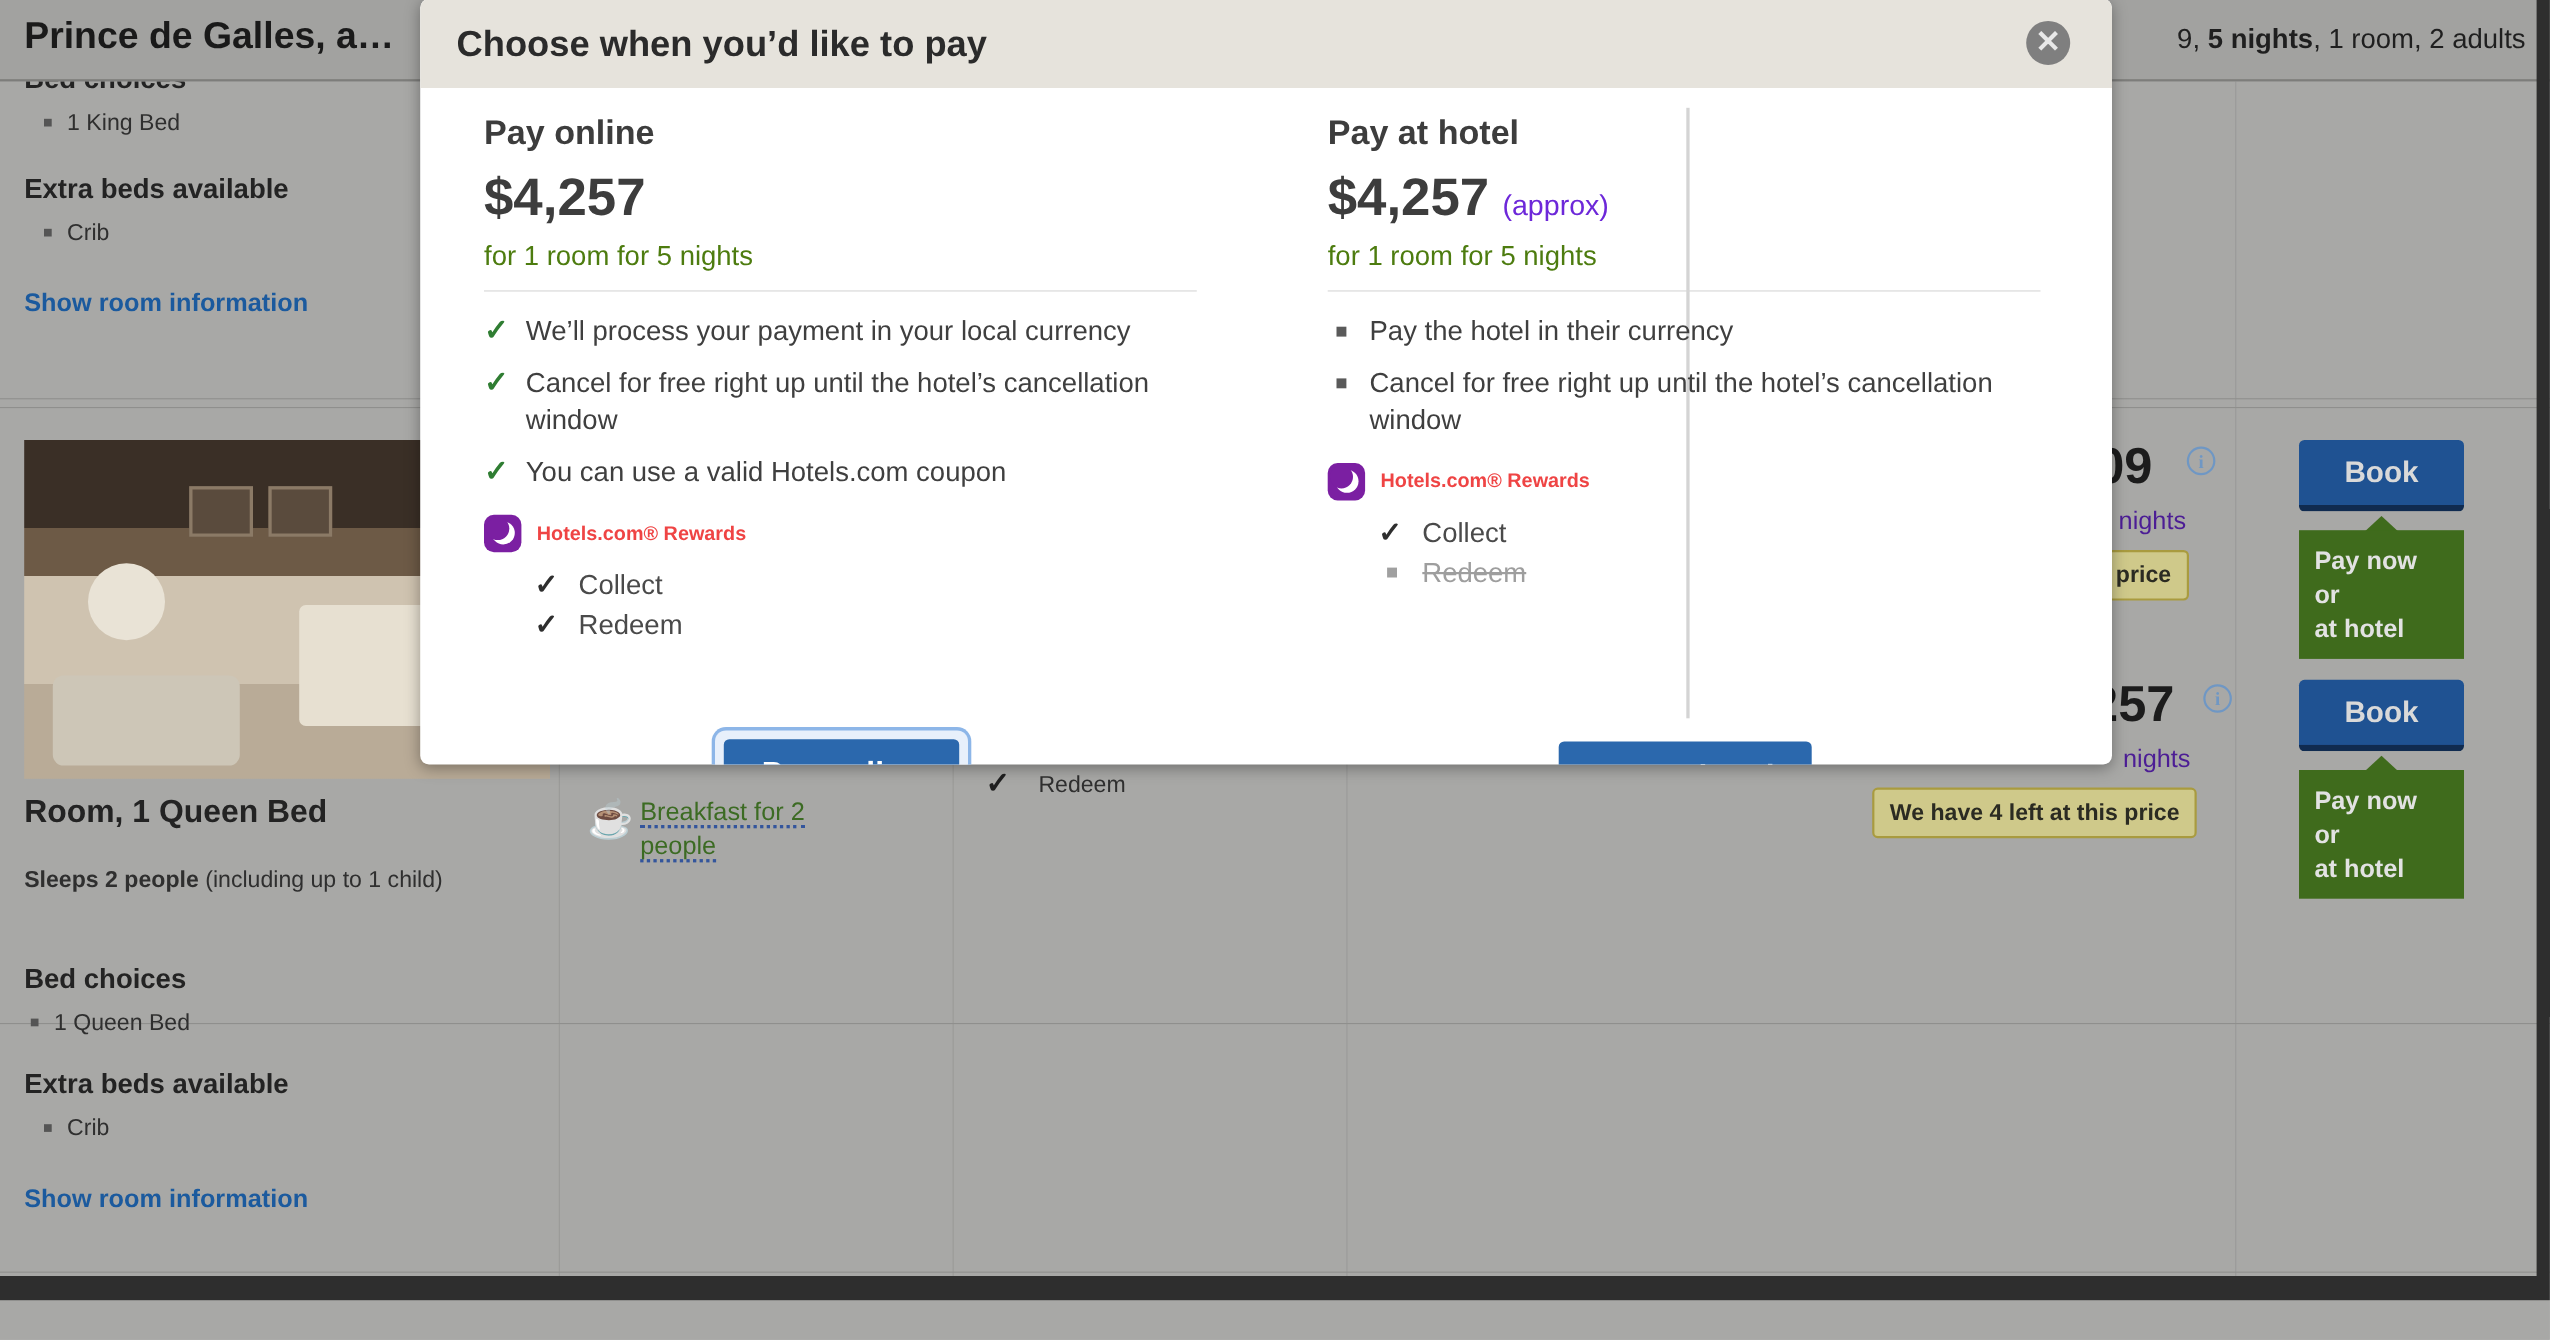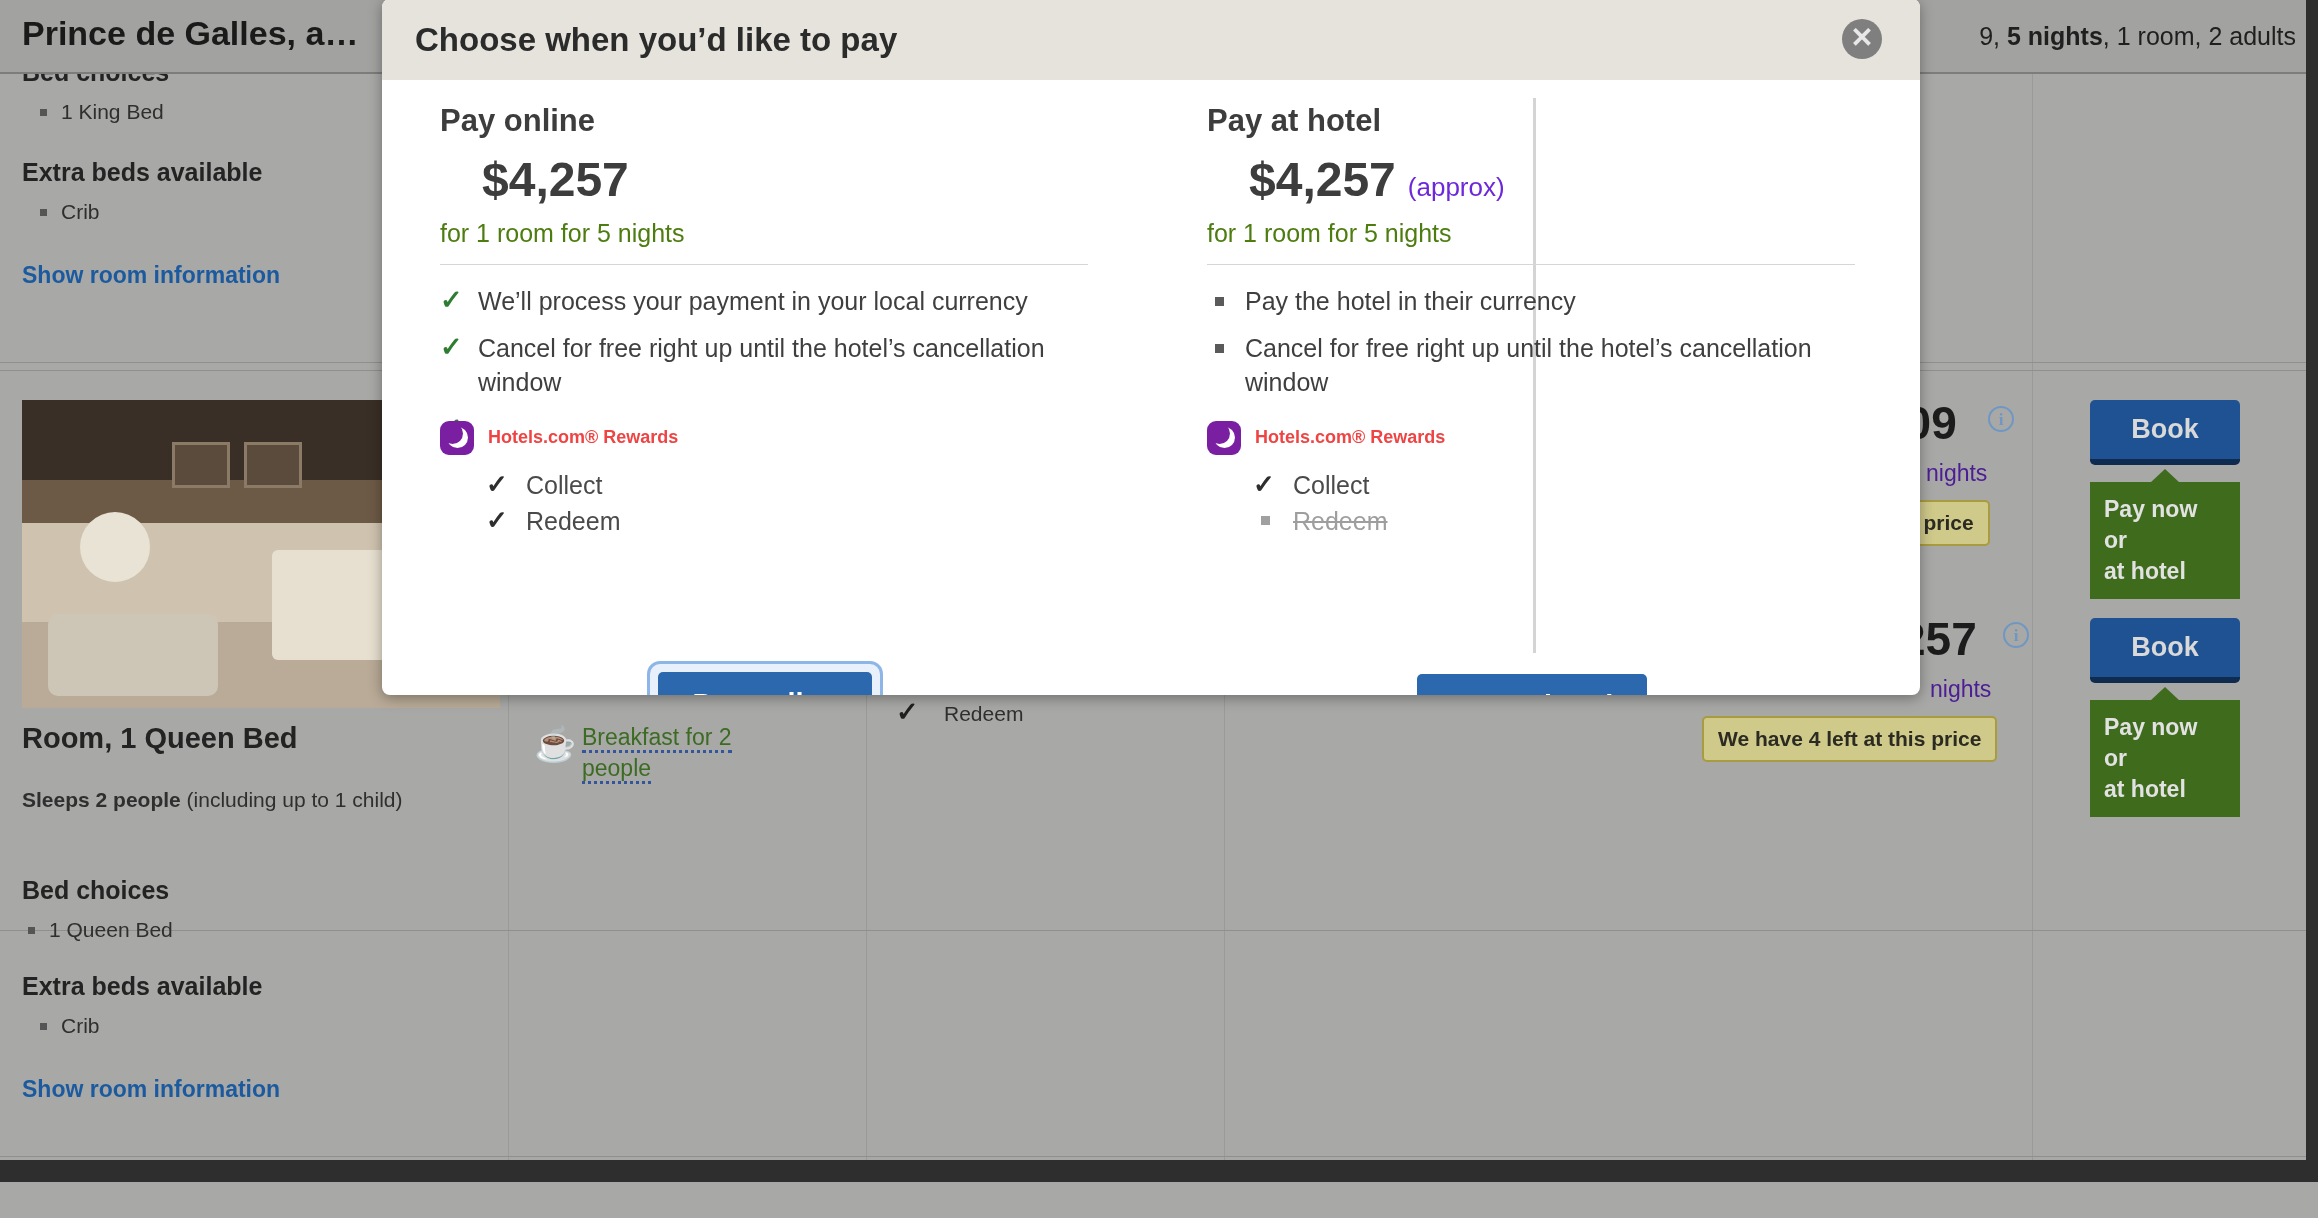--- a/index.html
+++ b/index.html
@@ -125,21 +125,21 @@
 
   .pay-col { position: absolute; top: 0; }
   #col-left  { left: 58px;  width: 650px; }
   #col-right { left: 825px; width: 650px; }
 
   #col-divider {
     position: absolute; left: 1151px; top: 18px; width: 3px; height: 555px; background: #d4d4d4;
   }
 
   .col-title { font-size: 31px; font-weight: bold; color: #3d3d3d; margin-top: 23px; }
-  .col-price { font-size: 48px; font-weight: bold; color: #3d3d3d; margin-top: 13px; white-space: nowrap; margin-left: 42px; }
+  .col-price { font-size: 48px; font-weight: bold; color: #3d3d3d; margin-top: 13px; white-space: nowrap; }
   .col-price .approx { font-size: 26px; font-weight: normal; color: #6d28d9; margin-left: 12px; }
   .col-sub { font-size: 25px; color: #4d7c0f; margin-top: 12px; }
   .col-rule { height: 1px; background: #d6d6d6; margin-top: 16px; width: 648px; }
 
   .feature-list { margin-top: 20px; list-style: none; }
   .feature-list li {
     position: relative; padding-left: 38px; margin-bottom: 14px;
     font-size: 25px; line-height: 1.33; color: #3f3f3f;
   }
   .feature-list li .tick {
@@ -301,20 +301,21 @@
         <li>
           <span class="tick">✓</span>
           <span>We’ll process your payment in your local currency</span>
         </li>
         <li>
           <span class="tick">✓</span>
           <span>Cancel for free right up until the hotel’s cancellation window</span>
         </li>
         <li>
           <span class="tick">✓</span>
+          <span>You can use a valid Hotels.com coupon</span>
         </li>
       </ul>
 
       <div class="rewards-head">
         <span class="rewards-logo"></span>
         <span class="rewards-title">Hotels.com® Rewards</span>
       </div>
       <ul class="rewards-list">
         <li>
           <span class="tick">✓</span>

